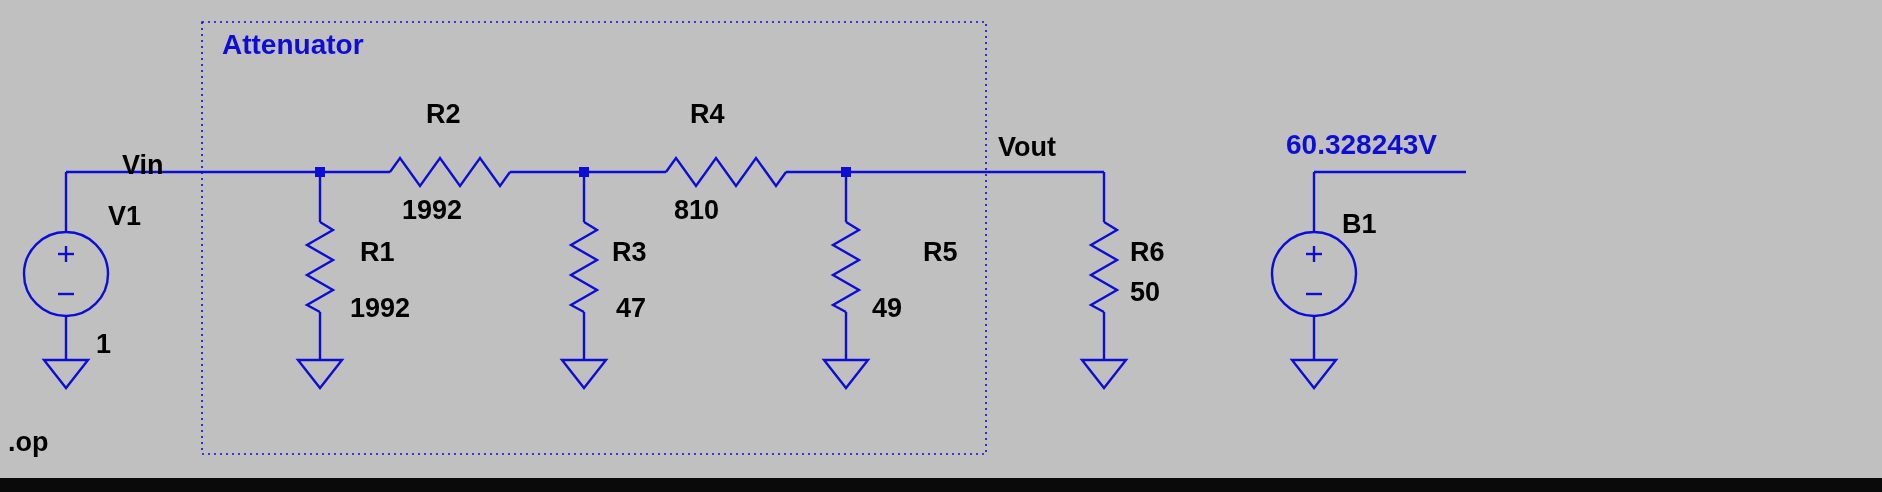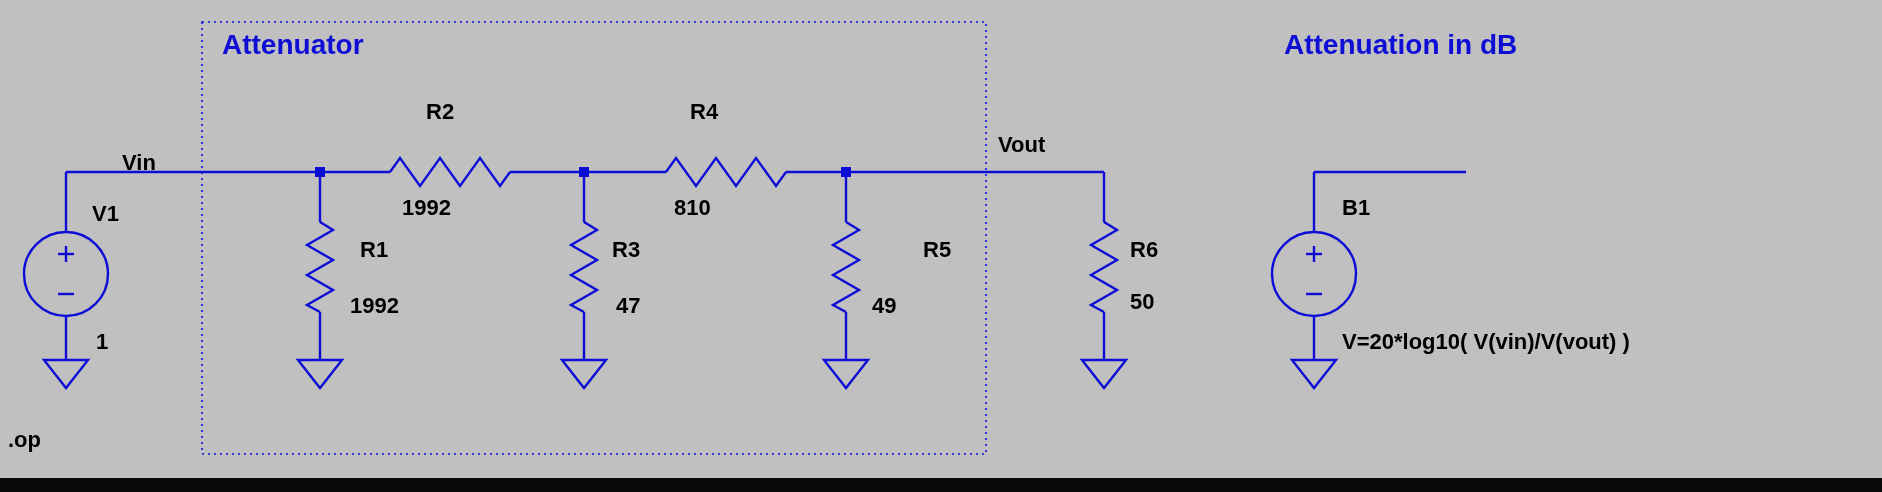--- a/index.html
+++ b/index.html
@@ -8,21 +8,21 @@
     background:var(--background,#c0c0c0);
     font-family:"Liberation Sans",sans-serif;
   }
   #canvas{position:absolute;left:0;top:0;width:1882px;height:492px;}
   svg{position:absolute;left:0;top:0;}
   .s{stroke:var(--wire,#0d0dd6);stroke-width:2.4;fill:none;}
   .f{fill:var(--wire,#0d0dd6);stroke:none;}
   .dotted{stroke:var(--wire,#0d0dd6);stroke-width:1.6;fill:none;stroke-dasharray:2 4;}
   .label{
     position:absolute;white-space:nowrap;
-    font-weight:bold;font-size:22px;line-height:1.05;
+    font-weight:bold;font-size:27px;line-height:1.05;
     color:var(--text,#000000);
     font-family:"Liberation Sans",sans-serif;
   }
   .label.blue{color:var(--comment,#0d0dd6);font-size:28px;}
   #taskbar-strip{
     position:absolute;left:0;top:478px;width:1882px;height:14px;
     background:var(--taskbar,#0a0a0a);
   }
 </style>
 </head>
@@ -96,39 +96,38 @@
 
     <polygon class="s" points="44,360 88,360 66,388"></polygon>
     <polygon class="s" points="298,360 342,360 320,388"></polygon>
     <polygon class="s" points="562,360 606,360 584,388"></polygon>
     <polygon class="s" points="824,360 868,360 846,388"></polygon>
     <polygon class="s" points="1082,360 1126,360 1104,388"></polygon>
     <polygon class="s" points="1292,360 1336,360 1314,388"></polygon>
   </svg>
 
   <div class="label blue" style="left:222px;top:30px">Attenuator</div>
-  <div class="label blue" style="left:1284px;top:30px">Attenuation in dB</div>
+  <div class="label blue" style="left:1286px;top:130px">60.328243V</div>
 
   <div class="label" style="left:122px;top:151px">Vin</div>
   <div class="label" style="left:998px;top:133px">Vout</div>
 
-  <div class="label" style="left:92px;top:202px">V1</div>
+  <div class="label" style="left:108px;top:202px">V1</div>
   <div class="label" style="left:360px;top:238px">R1</div>
   <div class="label" style="left:426px;top:100px">R2</div>
   <div class="label" style="left:612px;top:238px">R3</div>
   <div class="label" style="left:690px;top:100px">R4</div>
   <div class="label" style="left:923px;top:238px">R5</div>
   <div class="label" style="left:1130px;top:238px">R6</div>
-  <div class="label" style="left:1342px;top:196px">B1</div>
+  <div class="label" style="left:1342px;top:210px">B1</div>
 
   <div class="label" style="left:96px;top:330px">1</div>
   <div class="label" style="left:350px;top:294px">1992</div>
   <div class="label" style="left:402px;top:196px">1992</div>
   <div class="label" style="left:616px;top:294px">47</div>
   <div class="label" style="left:674px;top:196px">810</div>
   <div class="label" style="left:872px;top:294px">49</div>
-  <div class="label" style="left:1130px;top:290px">50</div>
-  <div class="label" style="left:1342px;top:330px">V=20*log10( V(vin)/V(vout) )</div>
+  <div class="label" style="left:1130px;top:278px">50</div>
 
   <div class="label" style="left:8px;top:428px">.op</div>
 
   <div id="taskbar-strip"></div>
 </div>
 
 </body></html>

